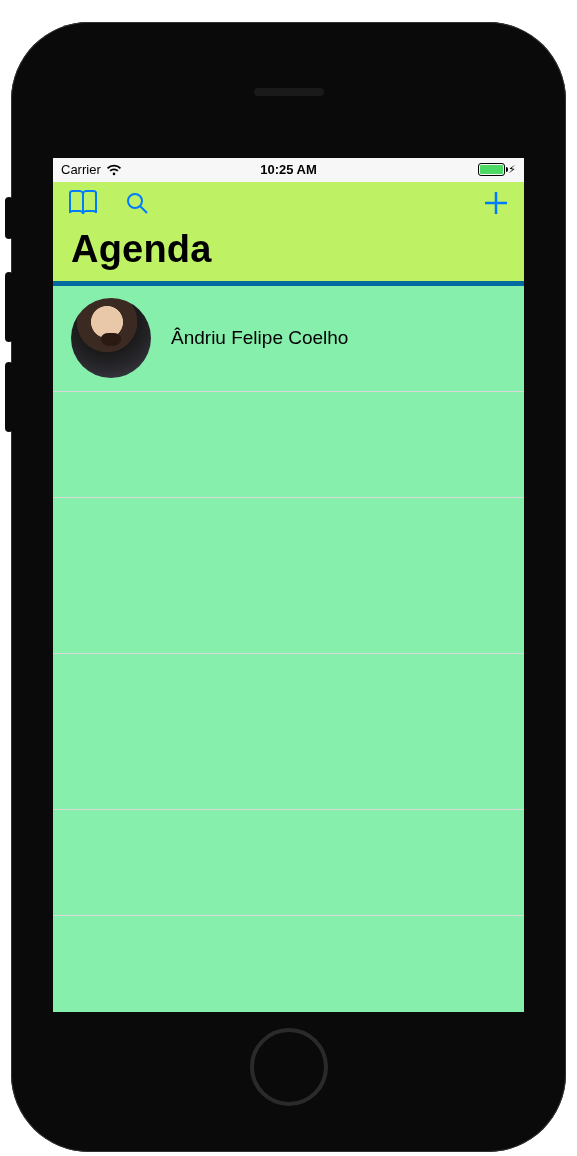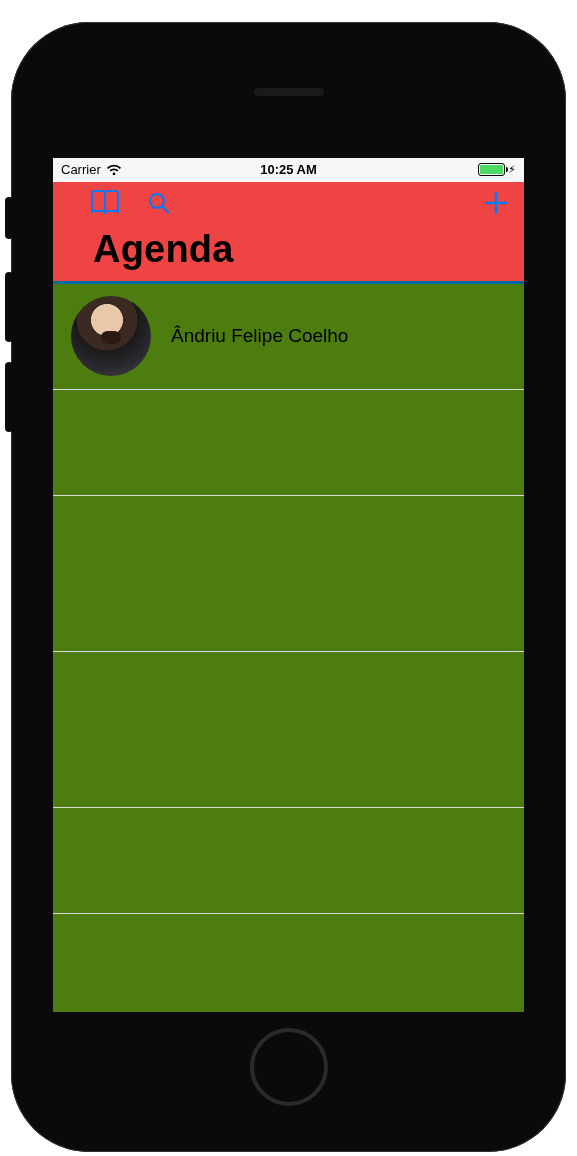--- a/index.html
+++ b/index.html
@@ -100,41 +100,40 @@
       border-radius: 0 2px 2px 0;
     }
     .battery-fill {
       width: 100%;
       height: 100%;
       background: #4cd964;
       border-radius: 1px;
     }
     .bolt { font-size: 11px; }
     .nav-bar {
-      background: #ef4444;
-      border-bottom: 3px solid #0369a1;
-      padding-left: 22px;
+      background: #bef264;
+      border-bottom: 5px solid #0369a1;
     }
     .nav-top {
       height: 46px;
       display: flex;
       align-items: center;
       justify-content: space-between;
       padding: 0 14px;
     }
     .nav-left { display: flex; align-items: center; gap: 26px; }
     .icon-btn { color: #007aff; cursor: pointer; display: flex; align-items: center; justify-content: center; }
     .nav-title-row { padding: 0 18px 10px 18px; }
     .nav-title {
       font-size: 38px;
       font-weight: 700;
       letter-spacing: 0.2px;
       color: #000;
     }
-    .list { background: #4d7c0f; }
+    .list { background: #86efac; }
     .row {
       display: flex;
       align-items: center;
       min-height: 106px;
       padding: 12px 18px;
       border-bottom: 1px solid #d9d9d9;
       gap: 20px;
     }
     .row.empty { min-height: 106px; }
     .row:nth-child(3){ min-height: 156px; }

